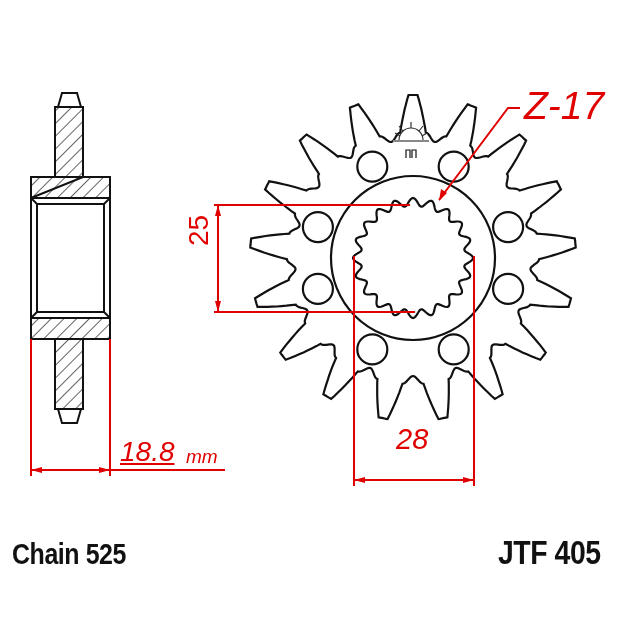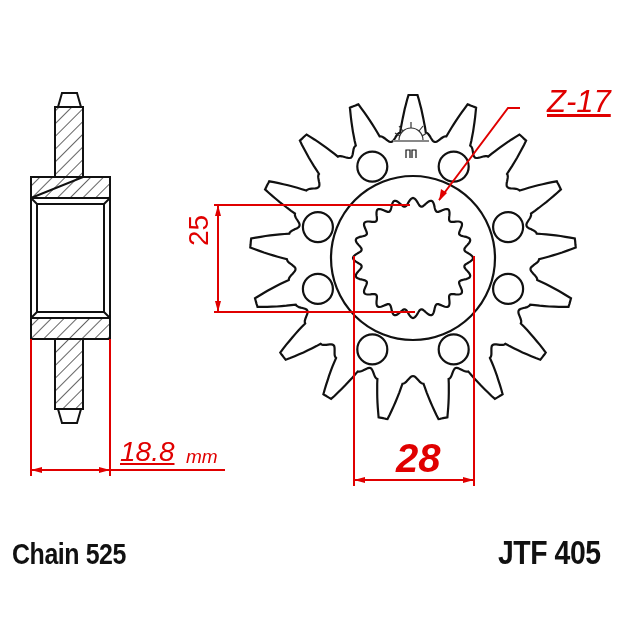--- a/index.html
+++ b/index.html
@@ -86,19 +86,19 @@
     <line x1="474" y1="256" x2="474" y2="486"></line>
     <line x1="354" y1="480" x2="474" y2="480"></line>
     <path d="M354,480 L365,477 L365,483 Z" stroke="none"></path>
     <path d="M474,480 L463,477 L463,483 Z" stroke="none"></path>
 
     <polyline points="439,200 508,108 520,108" fill="none"></polyline>
     <path d="M439,201 L441,189 L447,193 Z" stroke="none"></path>
   </g>
 </svg>
 
-<div class="label dim-text" style="left:547px;top:84px;font-size:31px;text-decoration:underline;">Z-17</div>
+<div class="label dim-text" style="left:524px;top:84px;font-size:39px;">Z-17</div>
 <div class="label dim-text" style="left:120px;top:436px;font-size:28px;text-decoration:underline;">18.8</div>
 <div class="label dim-text" style="left:186px;top:446px;font-size:19px;">mm</div>
 <div class="label dim-text" style="left:183px;top:246px;font-size:28px;font-style:normal;transform:rotate(-90deg);transform-origin:left top;">25</div>
-<div class="label dim-text" style="left:396px;top:436px;font-size:40px;font-weight:bold;">28</div>
+<div class="label dim-text" style="left:396px;top:423px;font-size:29px;">28</div>
 <div class="label bottom-label" style="left:12px;top:538px;">Chain 525</div>
 <div class="label bottom-label" style="left:498px;top:534px;font-size:33px;">JTF 405</div>
 
 </body></html>

